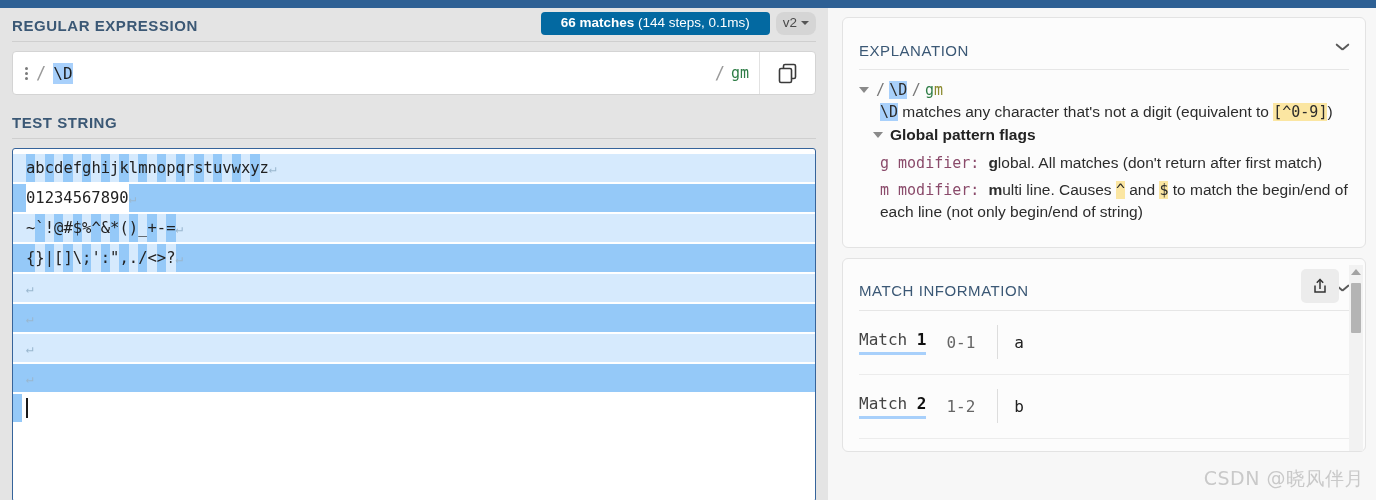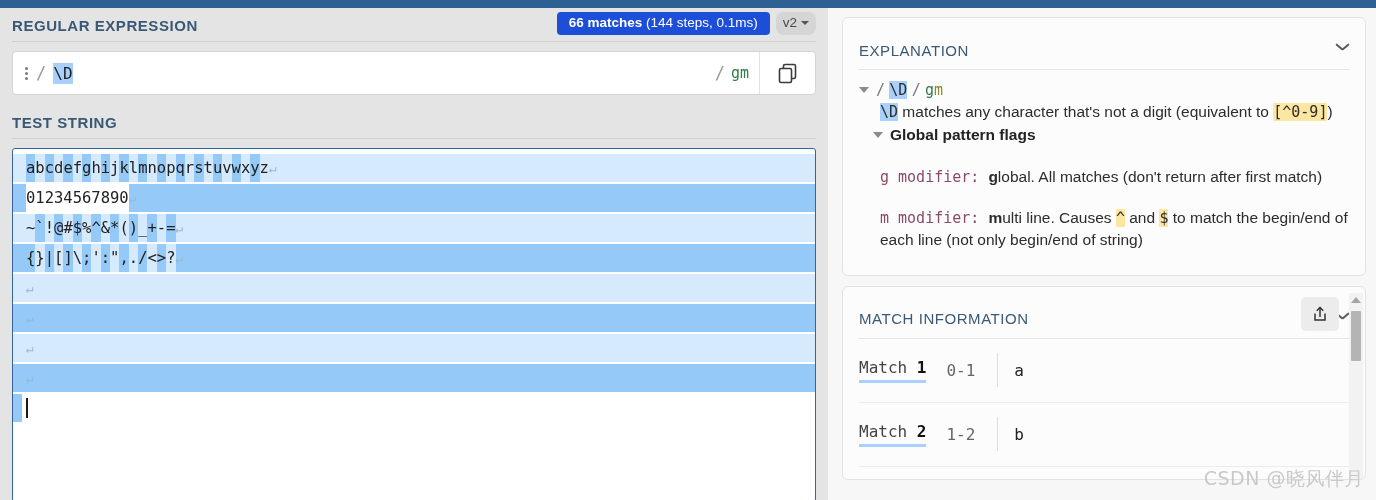--- a/index.html
+++ b/index.html
@@ -36,23 +36,23 @@
   }
   .head-rule {
     position: absolute; left: 0; right: 0; bottom: 0; height: 1px;
     background: #cfcfcf;
   }
   .head-right {
     position: absolute; right: 0; top: 4px;
     display: flex; align-items: center; gap: 6px;
   }
   .match-badge {
-    background: #1d4ed8; color: #fff;
+    background: #0369a1; color: #fff;
     border-radius: 4px;
-    padding: 4px 12px 5px;
+    padding: 4px 20px 5px;
     font-size: 13.5px; line-height: 1; white-space: nowrap;
   }
   .match-badge b { font-weight: 700; }
   .match-badge span { font-weight: 400; }
   .ver-select {
     background: #d5d5d5; color: #4b4b4b;
     border-radius: 8px; border: none;
     padding: 4px 7px 5px; font-size: 13.5px; line-height: 1;
     display: flex; align-items: center; gap: 4px; cursor: pointer;
   }
@@ -174,21 +174,21 @@
     cursor: pointer;
   }
   .mono { font-family: "DejaVu Sans Mono", monospace; font-size: 15px; }
   .tok-sel { background: #a8d0fb; }
   .tok-yellow { background: #fbe6a2; }
   .flag-g { color: #2e7d46; }
   .flag-m { color: #8a8a2e; }
   .exp-indent { padding-left: 21px; }
   .exp-sub { margin-top: 2px; }
   .exp-sub-title { font-weight: 700; color: #232323; font-size: 15.5px; }
-  .exp-mod { padding-left: 21px; margin-top: 20px; }
+  .exp-mod { padding-left: 21px; margin-top: 6px; }
   .mod-key { font-family: "DejaVu Sans Mono", monospace; font-size: 15px; color: #8a4a6a; }
 
   .mi-card { margin-top: 10px; position: relative; }
   .mi-rows { position: relative; }
   .mi-row {
     display: flex; align-items: center;
     height: 64px;
     border-bottom: 1px solid #ececec;
     font-family: "DejaVu Sans Mono", monospace; font-size: 16px;
   }

